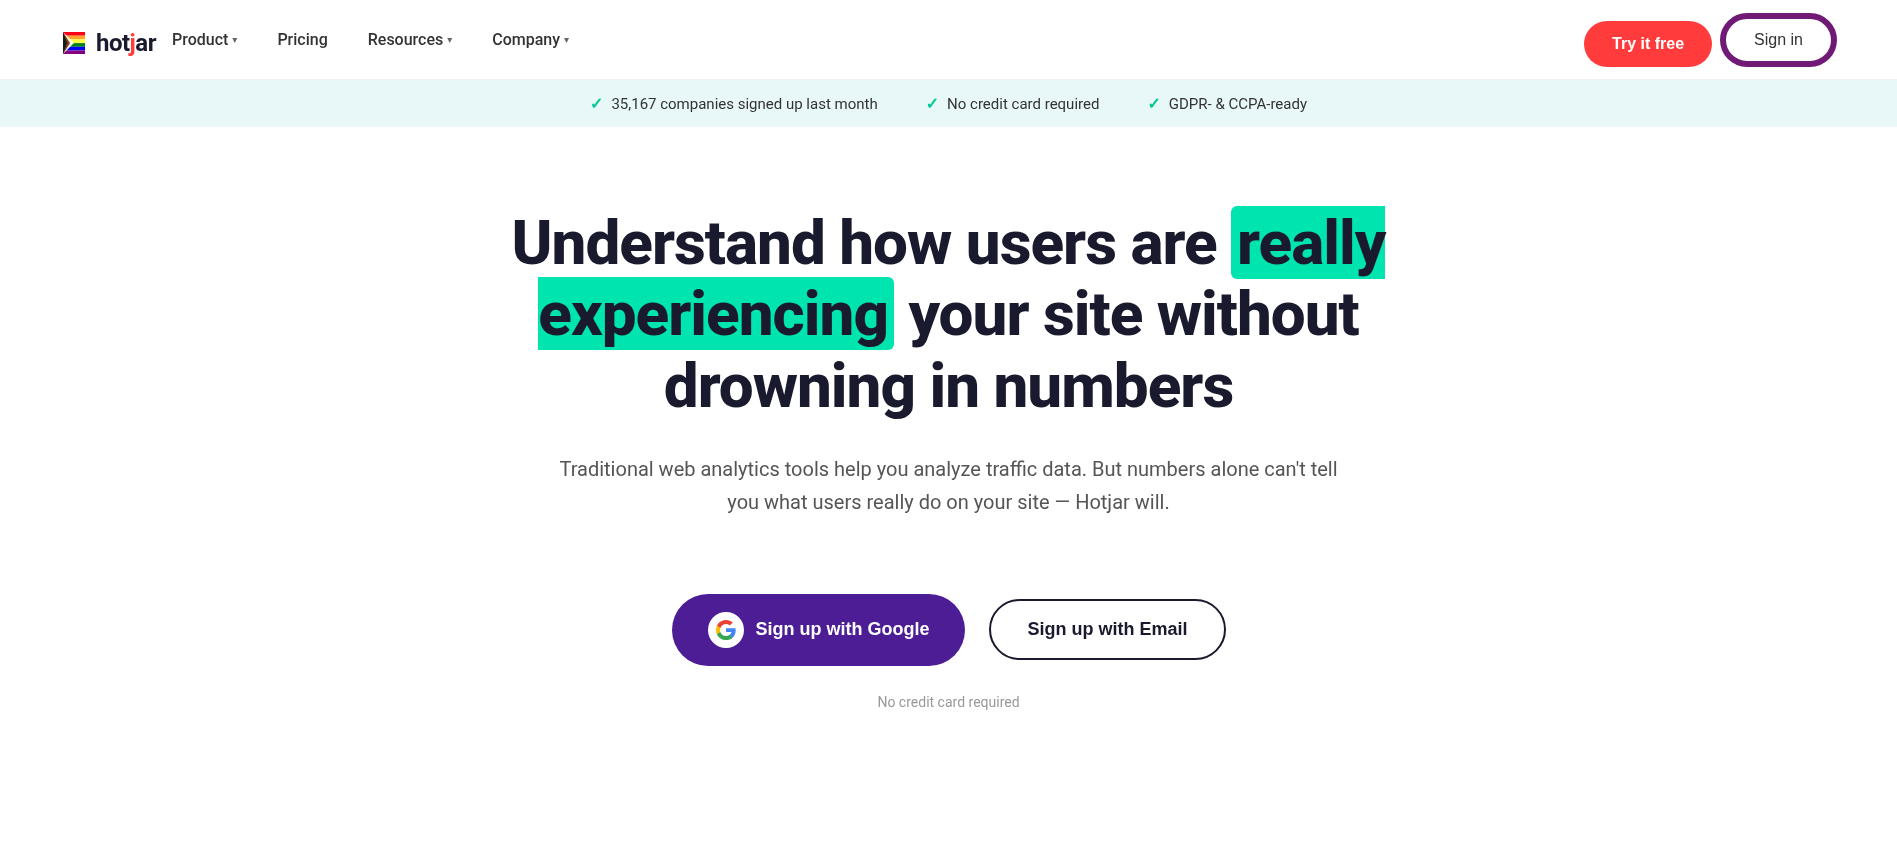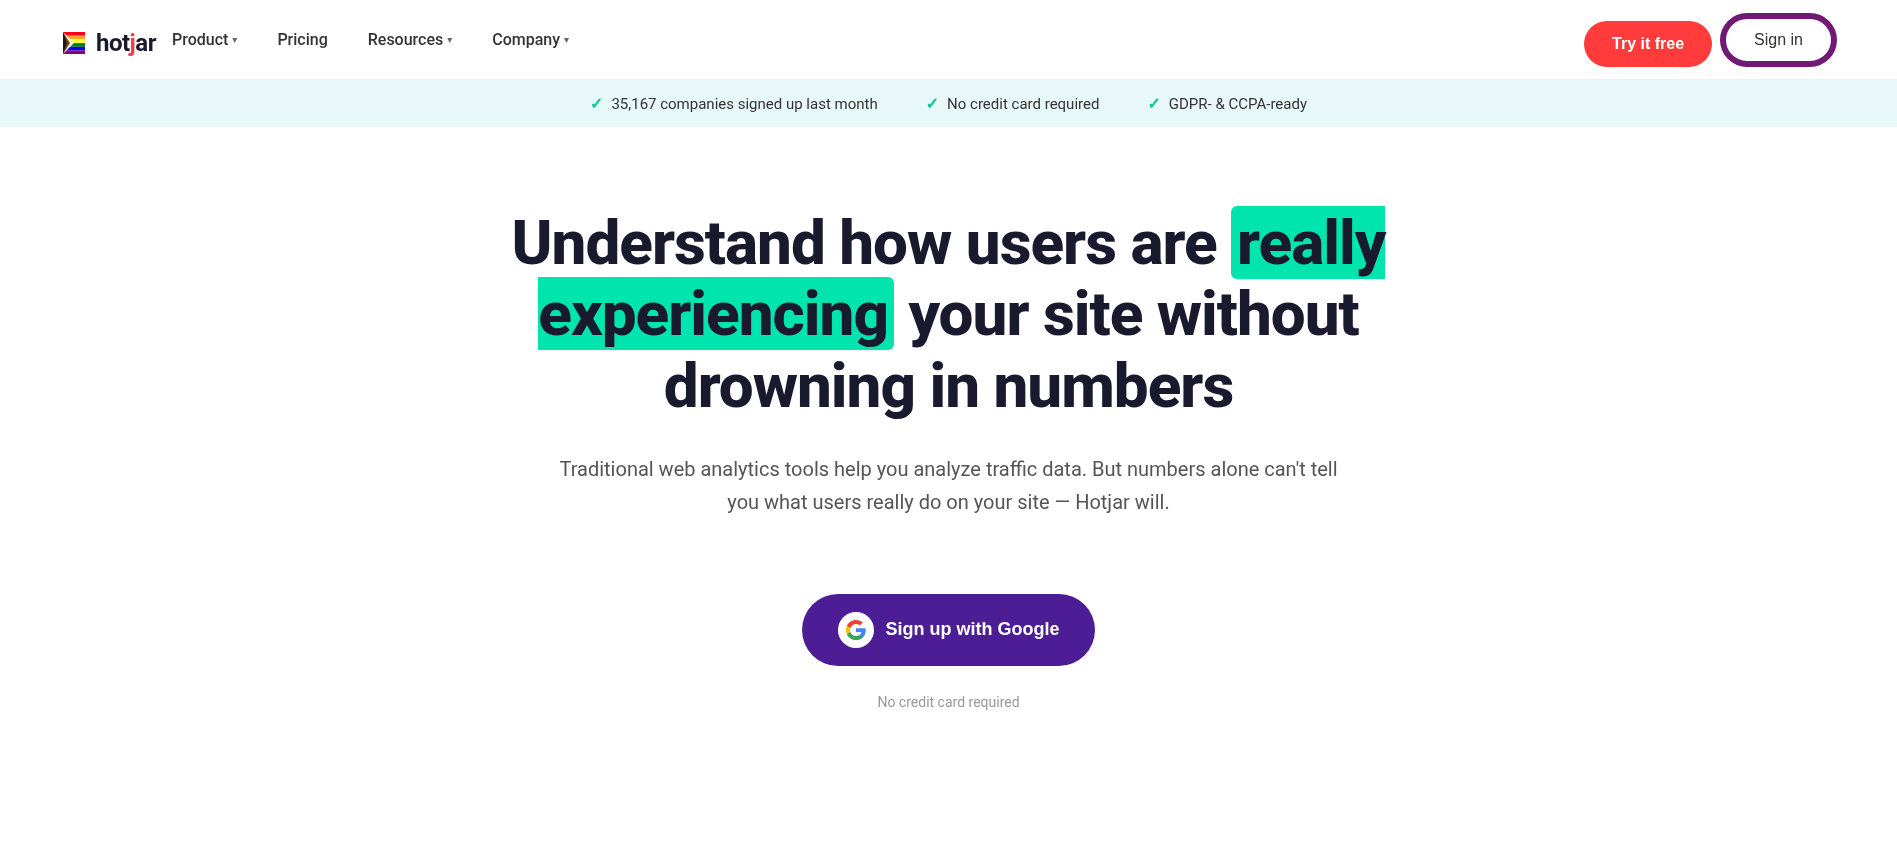--- a/index.html
+++ b/index.html
@@ -312,16 +312,19 @@
         <svg class="google-g" viewBox="0 0 24 24" xmlns="http://www.w3.org/2000/svg">
           <path d="M22.56 12.25c0-.78-.07-1.53-.2-2.25H12v4.26h5.92c-.26 1.37-1.04 2.53-2.21 3.31v2.77h3.57c2.08-1.92 3.28-4.74 3.28-8.09z" fill="#4285F4"></path>
           <path d="M12 23c2.97 0 5.46-.98 7.28-2.66l-3.57-2.77c-.98.66-2.23 1.06-3.71 1.06-2.86 0-5.29-1.93-6.16-4.53H2.18v2.84C3.99 20.53 7.7 23 12 23z" fill="#34A853"></path>
           <path d="M5.84 14.09c-.22-.66-.35-1.36-.35-2.09s.13-1.43.35-2.09V7.07H2.18C1.43 8.55 1 10.22 1 12s.43 3.45 1.18 4.93l3.66-2.84z" fill="#FBBC05"></path>
           <path d="M12 5.38c1.62 0 3.06.56 4.21 1.64l3.15-3.15C17.45 2.09 14.97 1 12 1 7.7 1 3.99 3.47 2.18 7.07l3.66 2.84c.87-2.6 3.3-4.53 6.16-4.53z" fill="#EA4335"></path>
         </svg>
       </span>
       <span>Sign up with Google</span>
     </button>
 
+    <button class="btn-email">
+      <span>Sign up with Email</span>
+    </button>
   </div>
 
   <p class="no-credit">No credit card required</p>
 </section>
 
 </body></html>

